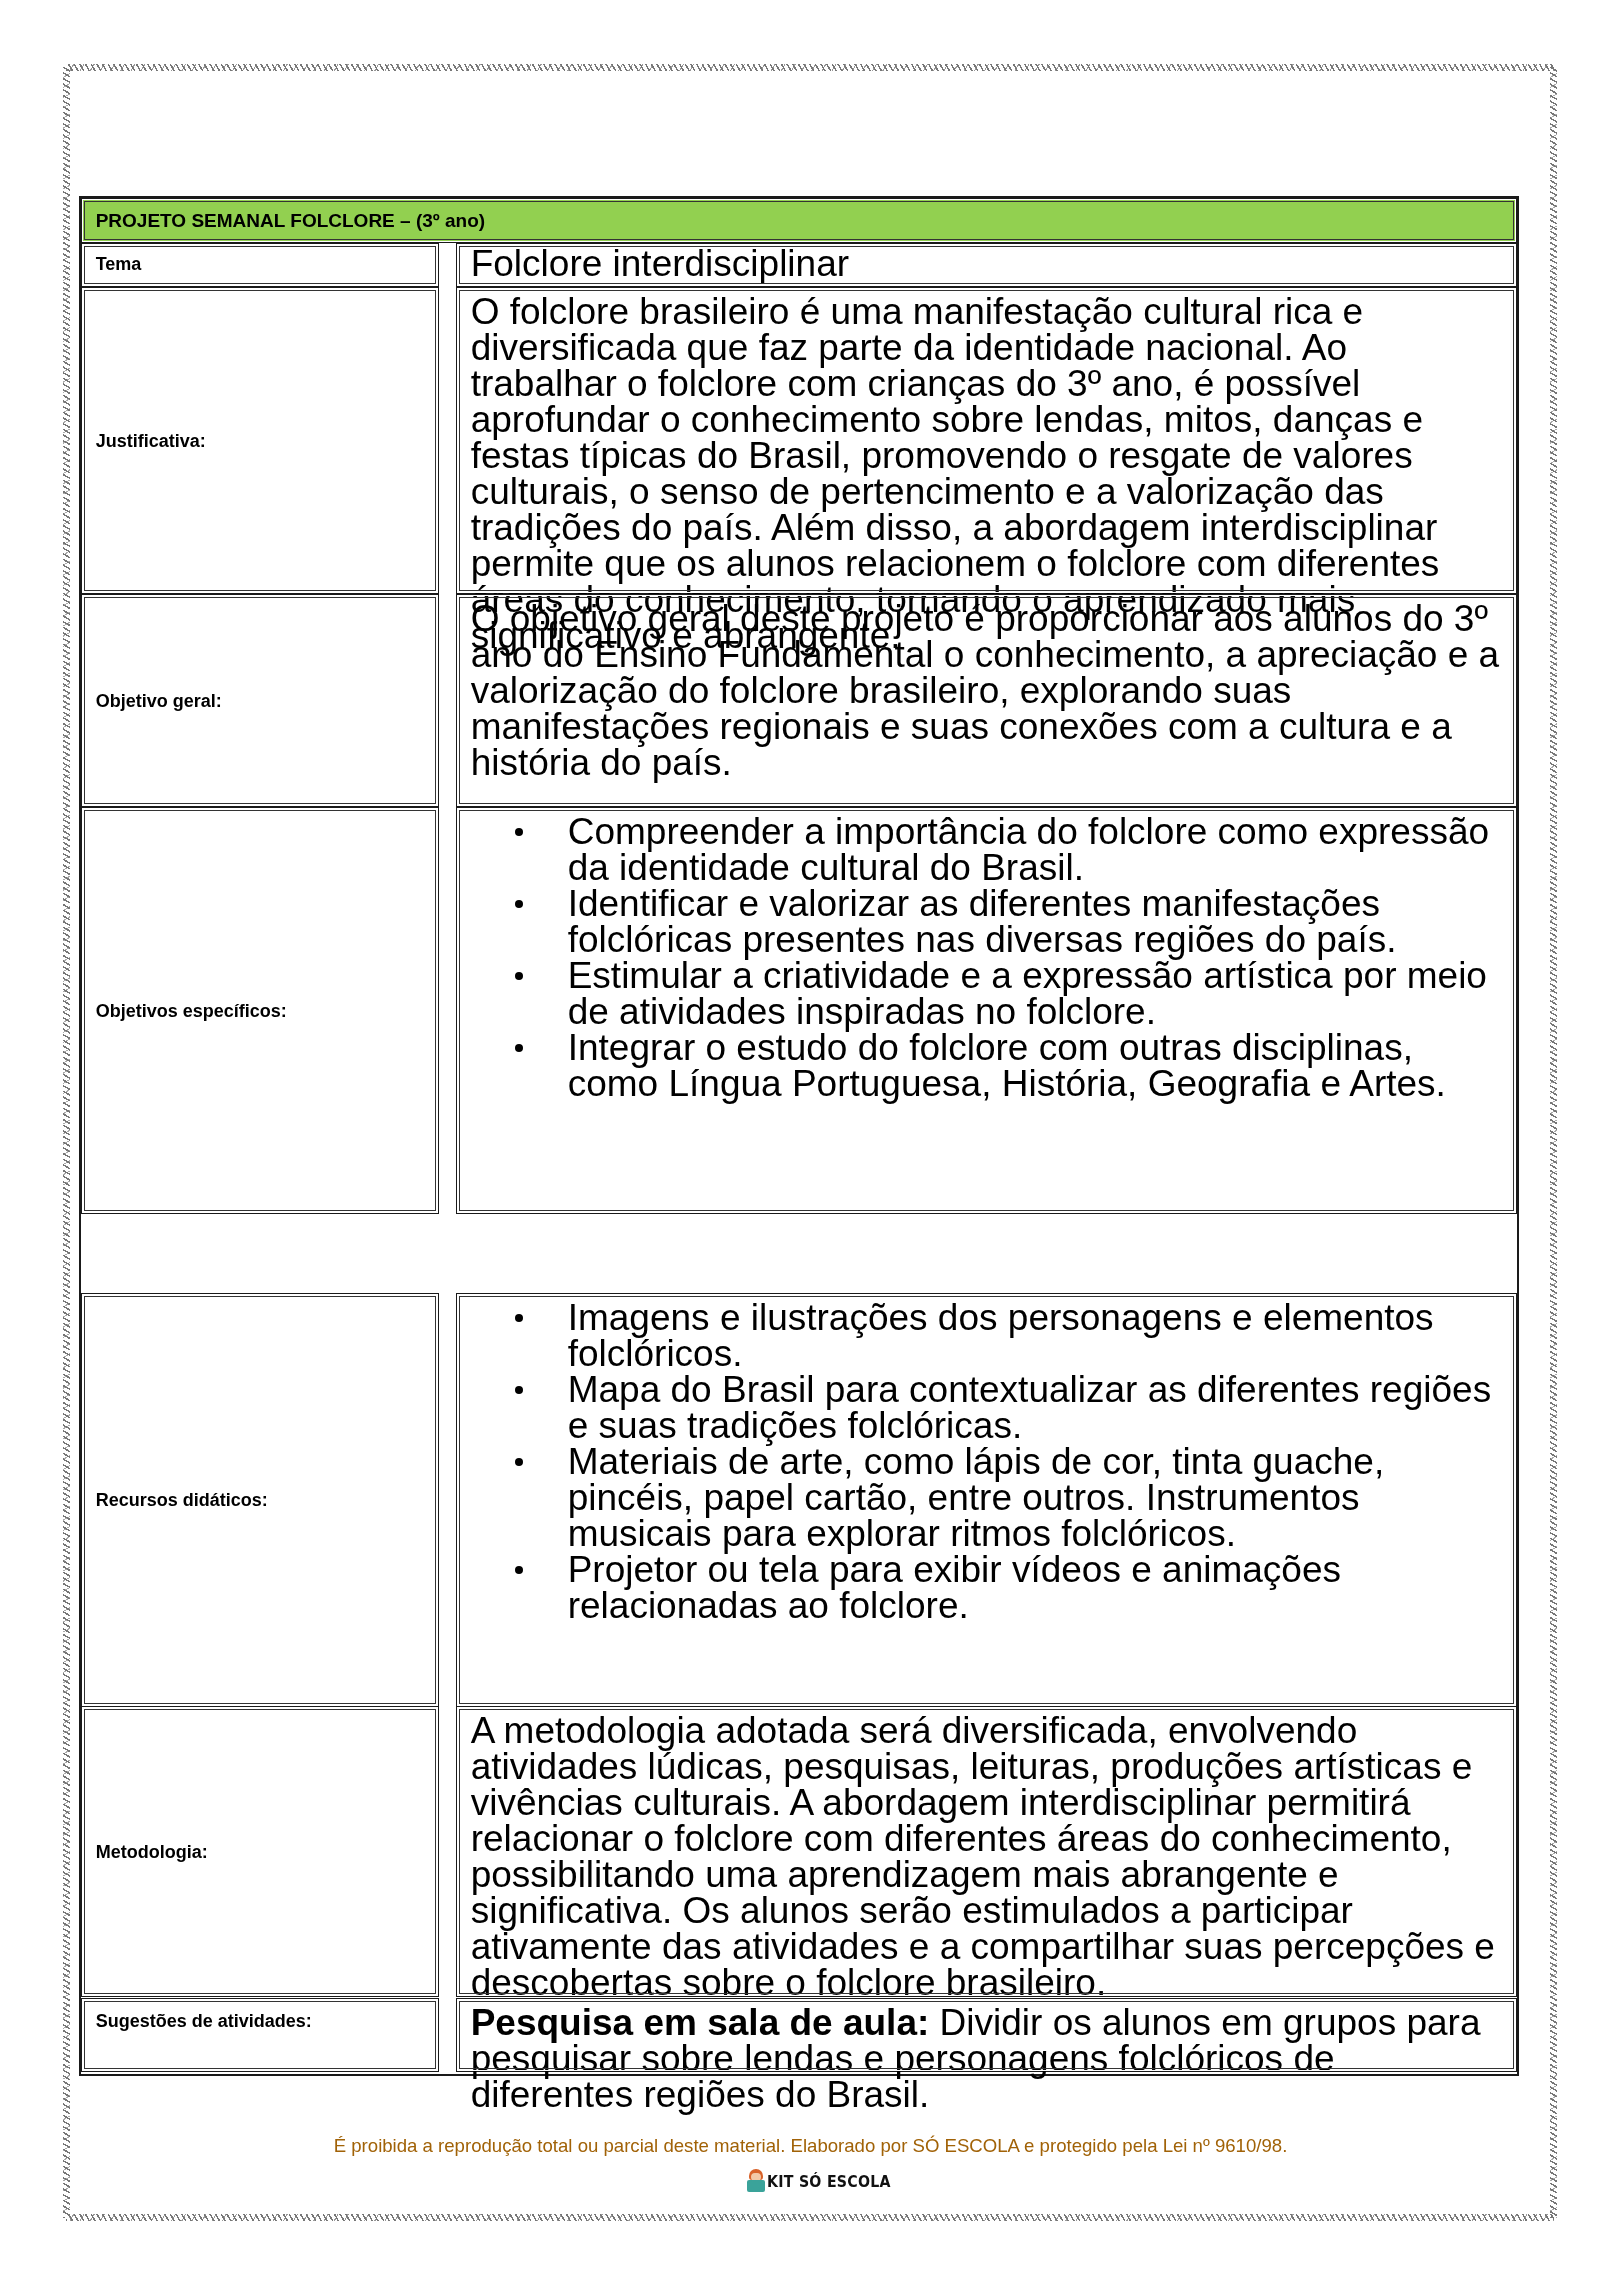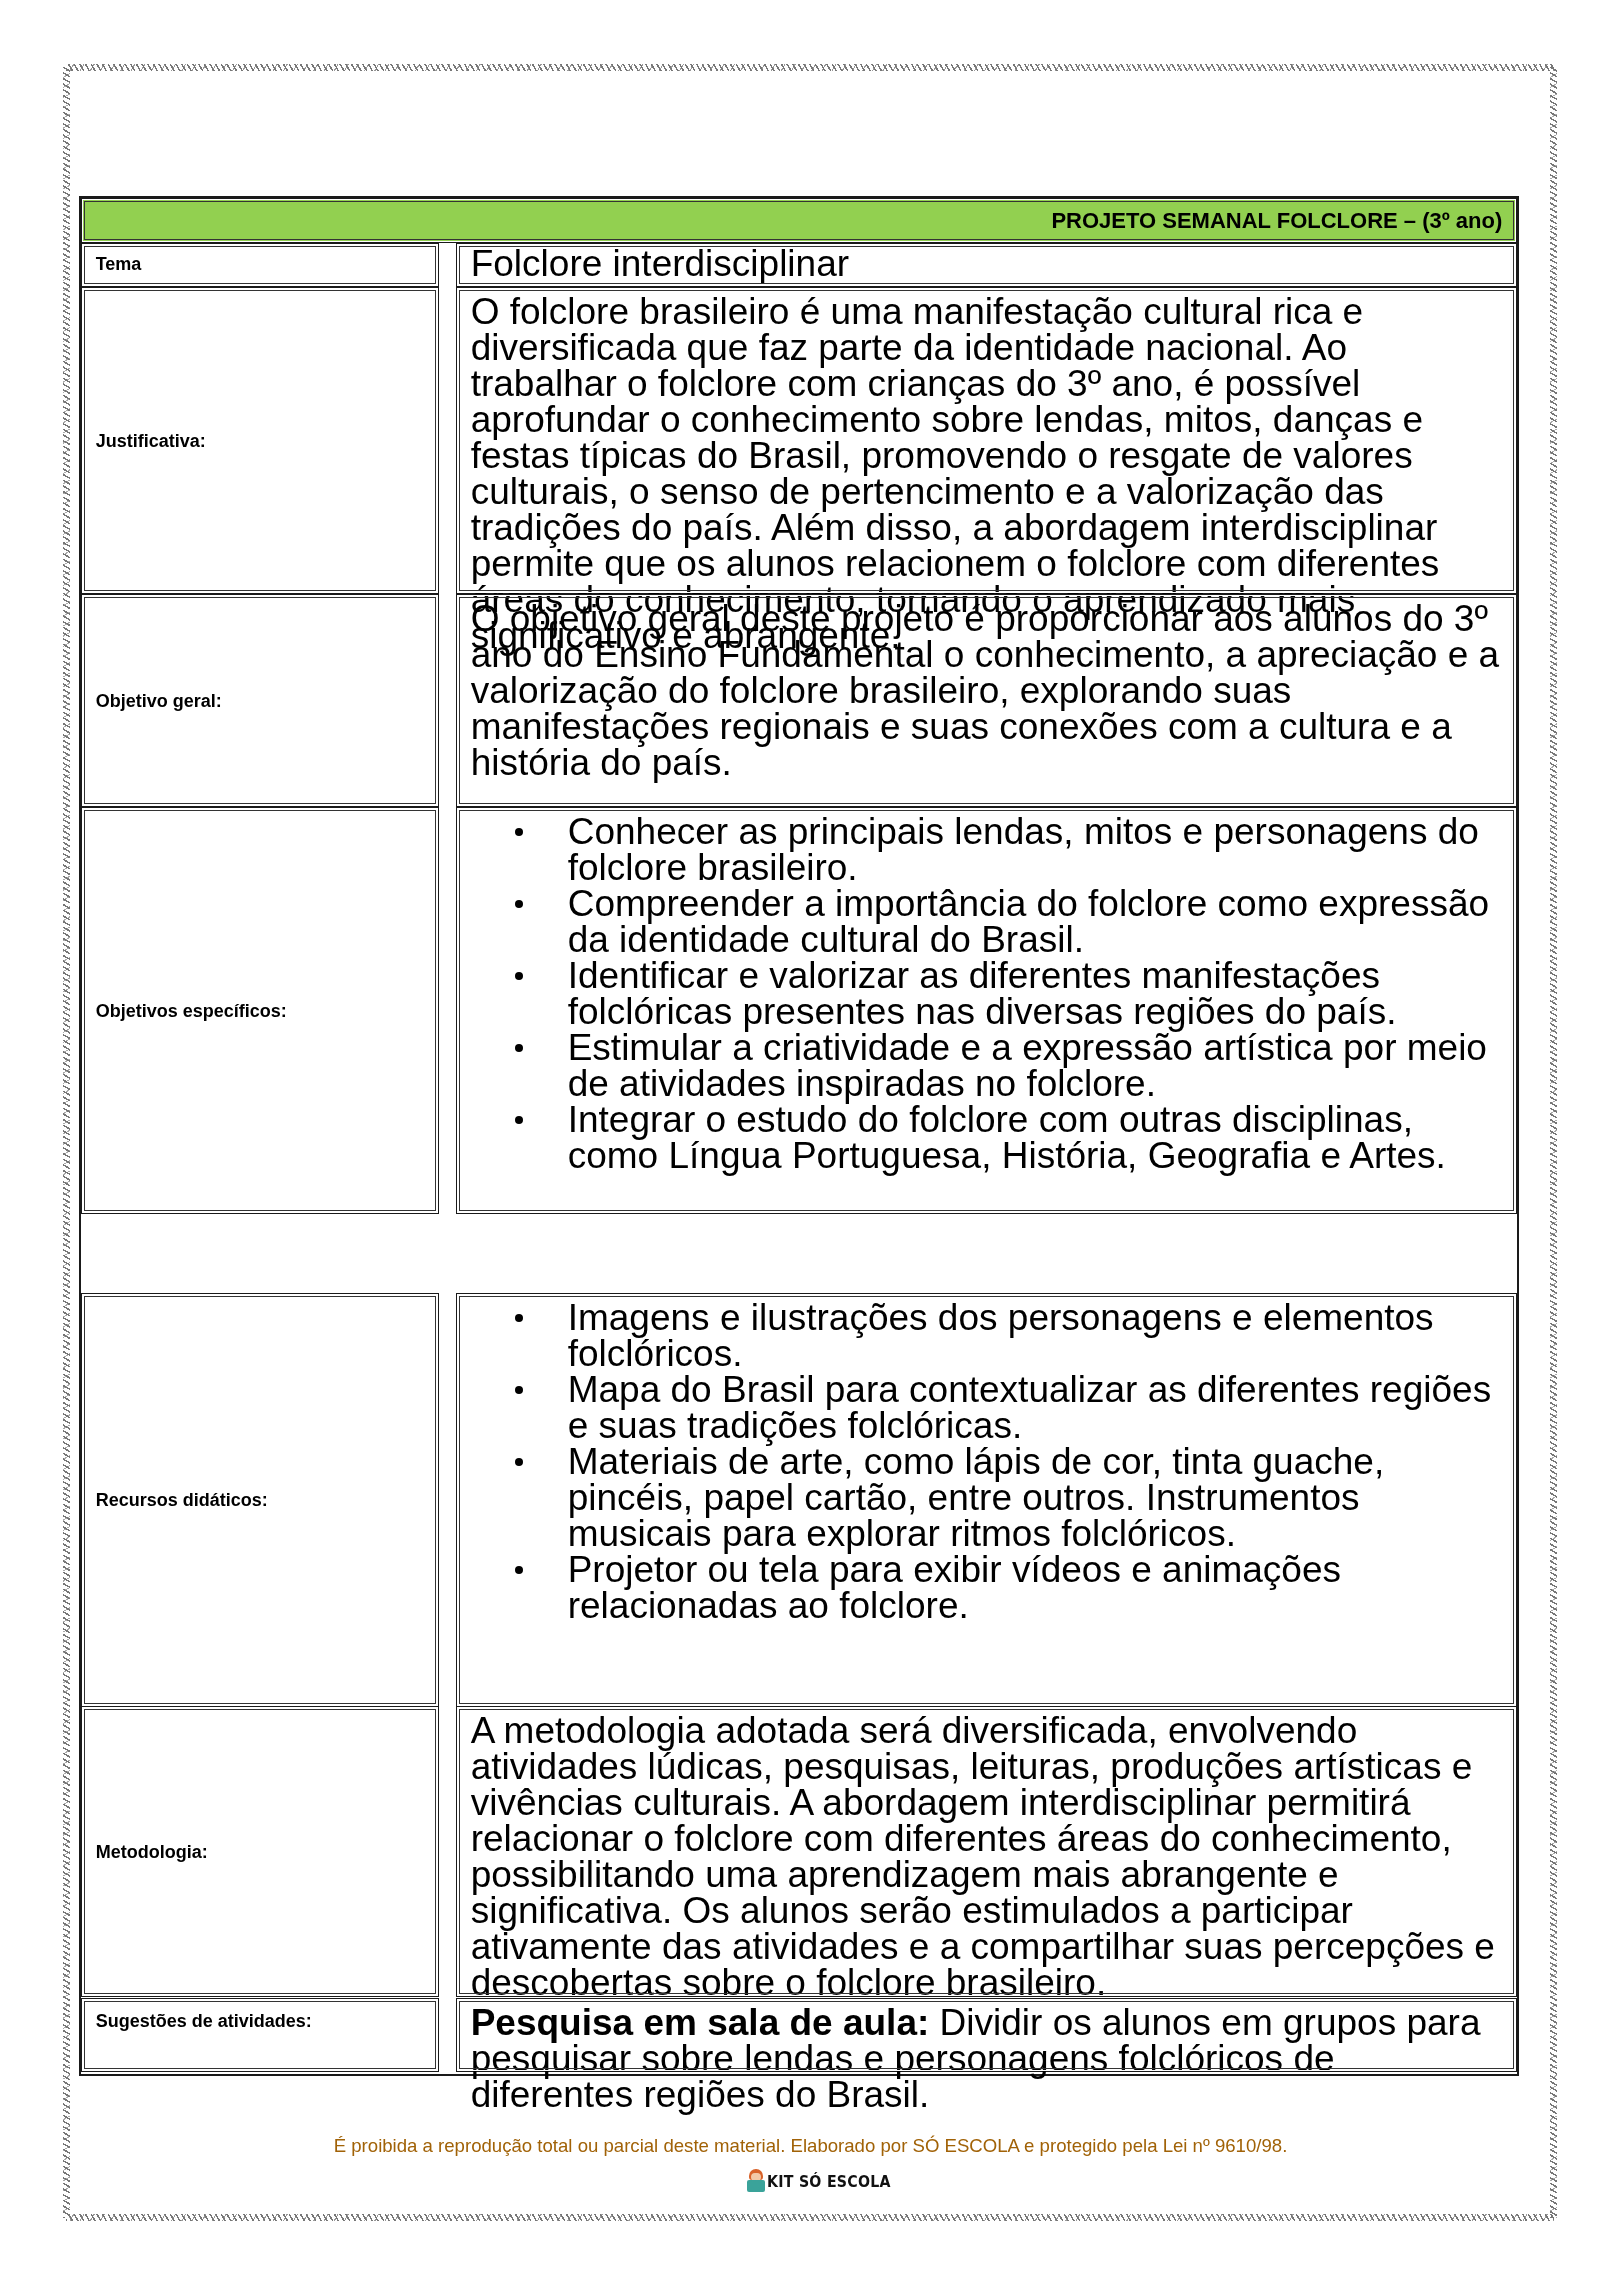--- a/index.html
+++ b/index.html
@@ -19,21 +19,21 @@
            border:2.9px solid #1a1a1a; box-sizing:border-box; }
   .row { position:absolute; left:0; right:0; box-sizing:border-box; }
   .cell { position:absolute; top:0; bottom:0; box-sizing:border-box;
           border:1px solid #1a1a1a; outline:1px solid #fff; outline-offset:-2.9px; }
   .cell::after { content:""; position:absolute; inset:2px; border:1px solid #333; pointer-events:none; }
   .cell.label { left:0; width:358px; display:flex; align-items:center;
                 padding:0 13.7px; font-weight:bold; font-size:18px; line-height:36px; }
   .cell.content { left:375px; right:0; padding:5.9px 13.7px 0 13.7px;
                   font-size:37px; line-height:36px; }
   .header-row .cell { left:0; right:0; width:auto; background:#92d050;
-                      font-weight:bold; font-size:22px; padding:3.9px 13.7px 0 13.7px; line-height:36px;text-align:right; }
+                      font-weight:bold; font-size:19px; padding:3.9px 13.7px 0 13.7px; line-height:36px; }
   .tema-row .cell.label { align-items:flex-start; padding-top:2px; }
   .tema-row .cell.content { padding-top:2px; }
   .top-align { align-items:flex-start !important; padding-top:3.9px !important; }
 
   ul.bullets { list-style:none; margin:0; padding:0; }
   ul.bullets li { position:relative; padding-left:97px; }
   ul.bullets li .dot { position:absolute; left:44px; top:13.7px; width:8.8px; height:8.8px;
                        border-radius:50%; background:#000; }
 
   .footer-text { position:absolute; left:0; right:0; top:2135px; text-align:center;
@@ -78,21 +78,20 @@
 
   <div class="row" style="top:396px;height:213px;">
     <div class="cell label">Objetivo geral:</div>
     <div class="cell content">O objetivo geral deste projeto é proporcionar aos alunos do 3º ano do Ensino Fundamental o conhecimento, a apreciação e a valorização do folclore brasileiro, explorando suas manifestações regionais e suas conexões com a cultura e a história do país.</div>
   </div>
 
   <div class="row" style="top:609px;height:407px;">
     <div class="cell label">Objetivos específicos:</div>
     <div class="cell content">
       <ul class="bullets">
-        <li><span class="dot"></span><span>Conhecer as principais lendas, mitos e personagens do folclore brasileiro.</span></li>
         <li><span class="dot"></span><span>Compreender a importância do folclore como expressão da identidade cultural do Brasil.</span></li>
         <li><span class="dot"></span><span>Identificar e valorizar as diferentes manifestações folclóricas presentes nas diversas regiões do país.</span></li>
         <li><span class="dot"></span><span>Estimular a criatividade e a expressão artística por meio de atividades inspiradas no folclore.</span></li>
         <li><span class="dot"></span><span>Integrar o estudo do folclore com outras disciplinas, como Língua Portuguesa, História, Geografia e Artes.</span></li>
       </ul>
     </div>
   </div>
 
 
   <div class="row" style="top:1095px;height:414px;">

